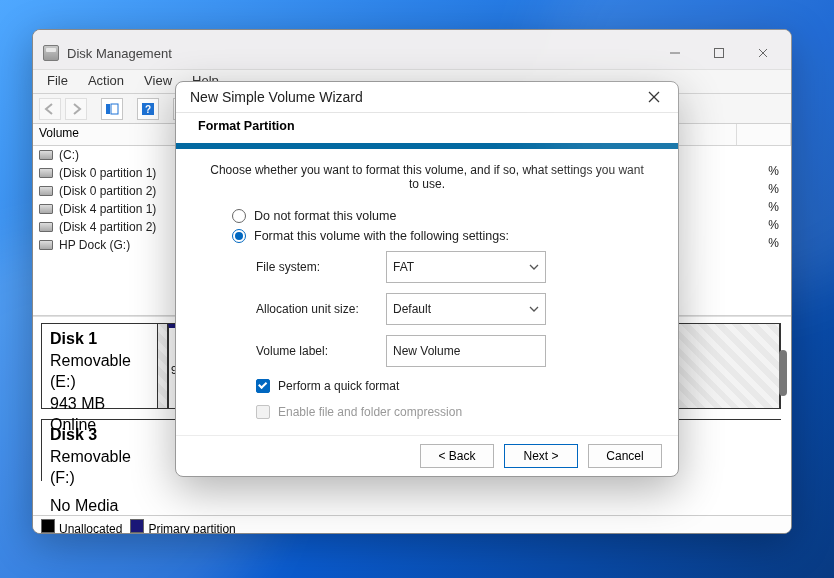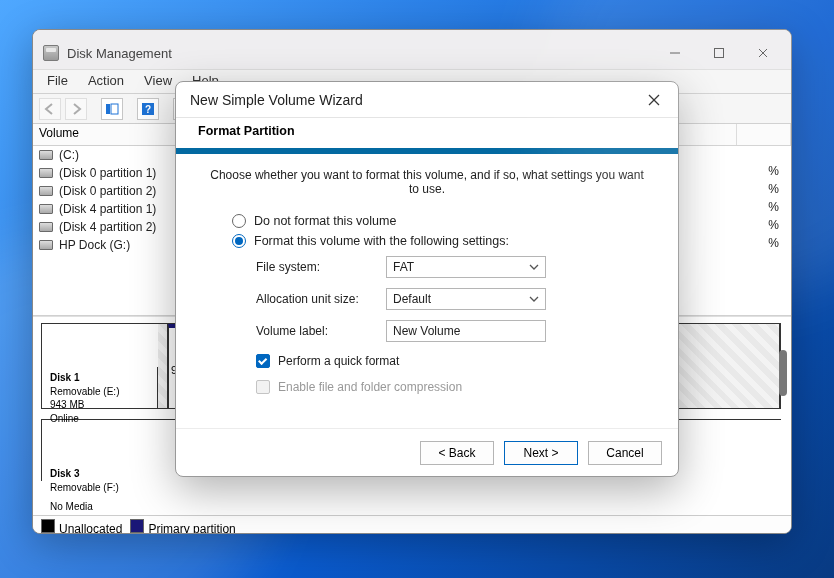--- a/index.html
+++ b/index.html
@@ -64,21 +64,21 @@
   .vol-col-gap { width: 344px; }
   .vol-col2 { width: 80px; }
   .vol-col3 { flex:1;}
   .vol-list { height: 170px; overflow: hidden; border-bottom: 1px solid #d0d0d0; }
   .vol-row { display:flex; align-items:center; height:18px; font-size:12px; padding-left:6px; gap:6px; color:#222;}
   .vol-ico { width:14px; height:10px; border:1px solid #6a6a6a; background:linear-gradient(180deg,#ddd,#aaa); border-radius:1px; }
 
   
   .disk-pane { flex:1; border-top:1px solid #e0e0e0; position:relative;}
   .disk-row { display:flex; border:1px solid #333; margin:6px 10px 0 8px; height:86px;}
-  .disk-label { width:116px; padding:4px 8px; font-size:10px; border-right:1px solid #333; line-height:1.35;margin-top:43px;}
+  .disk-label { width:116px; padding:4px 8px; font-size:16px; border-right:1px solid #333; line-height:1.35;}
   .disk-label .name { font-weight:700; }
   .disk-part { flex:1; position:relative; }
   .disk-part .part-box { position:absolute; left:0; top:0; bottom:0; }
   .hatch {
     background: repeating-linear-gradient(45deg,#e9e9e9 0 6px,#f3f3f3 6px 12px);
     border-right:1px solid #333;
   }
   .disk-row.short { height:62px; border:none; border-left:1px solid #333; border-top:1px solid #333; margin-top:10px;}
 
   .dm-statusbar {
@@ -109,21 +109,21 @@
   .wiz-head .h2 { padding-left:18px; color:#222; padding-top:2px; font-size:12px;}
 
   .wiz-body { flex:1; padding:14px 32px 10px 32px; font-size:12.5px; color:#222;}
   .wiz-desc { text-align:center; font-size:12px; margin-bottom:18px;}
   .opt-row { display:flex; align-items:center; gap:8px; margin:6px 0 6px 24px; }
   .radio { width:14px; height:14px; border:1.5px solid #666; border-radius:50%; display:flex;align-items:center;justify-content:center; }
   .radio.selected { border-color:#0067c0; }
   .radio.selected::after { content:""; width:8px; height:8px; border-radius:50%; background:#0067c0; }
   .sub-form { margin:8px 0 0 48px; display:grid; grid-template-columns: 130px 160px; row-gap:10px; align-items:center; font-size:12px;}
   .sub-form .txt, .sub-form .sel {
-    height:22px; border:1px solid #b5b5b5; background:#fff; padding:1px 6px; font-size:12px;
+    height:32px; border:1px solid #b5b5b5; background:#fff; padding:1px 6px; font-size:12px;
     display:flex; align-items:center; justify-content:space-between;
   }
   .sel svg { width:10px; height:10px; color:#555; }
   .chk-row { display:flex; align-items:center; gap:8px; margin:12px 0 6px 48px; font-size:12px;}
   .chk { width:14px;height:14px;border:1px solid #888; background:#fff; display:flex;align-items:center;justify-content:center; border-radius:2px;}
   .chk.checked { background:#0067c0; border-color:#0067c0; }
   .chk.checked::after { content:""; width:6px; height:3px; border:2px solid #fff; border-top:none; border-right:none; transform:rotate(-45deg) translate(0.5px,-1px); }
   .chk-row.disabled { color:#999; }
   .chk-row.disabled .chk { border-color:#c4c4c4; background:#f2f2f2;}
 

